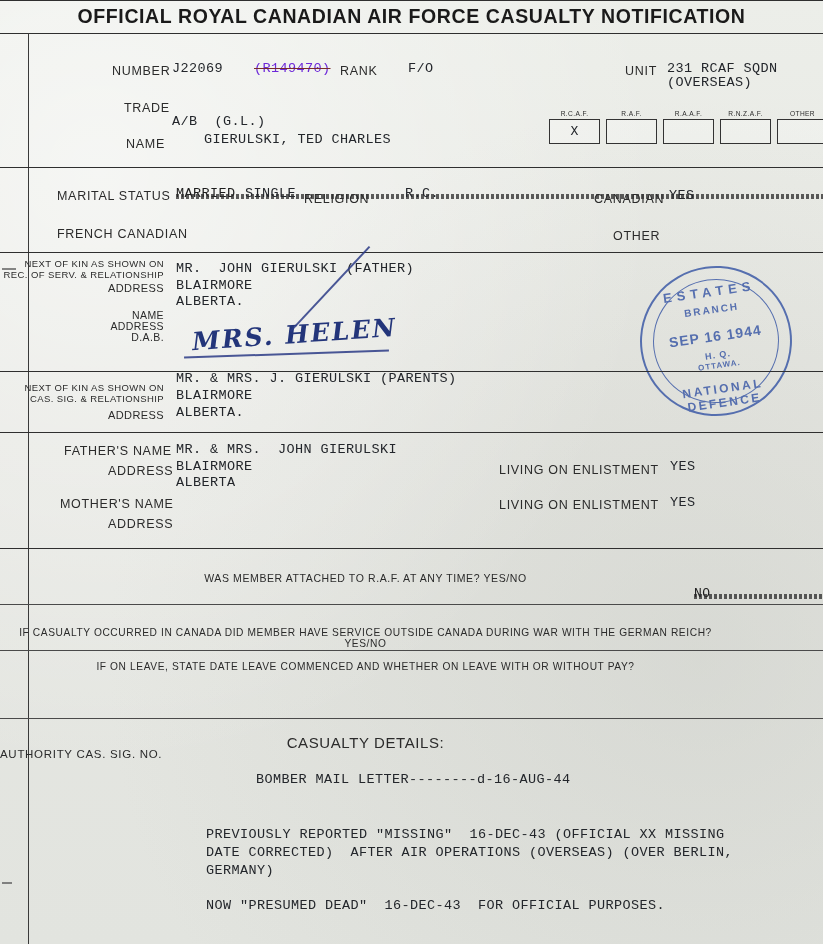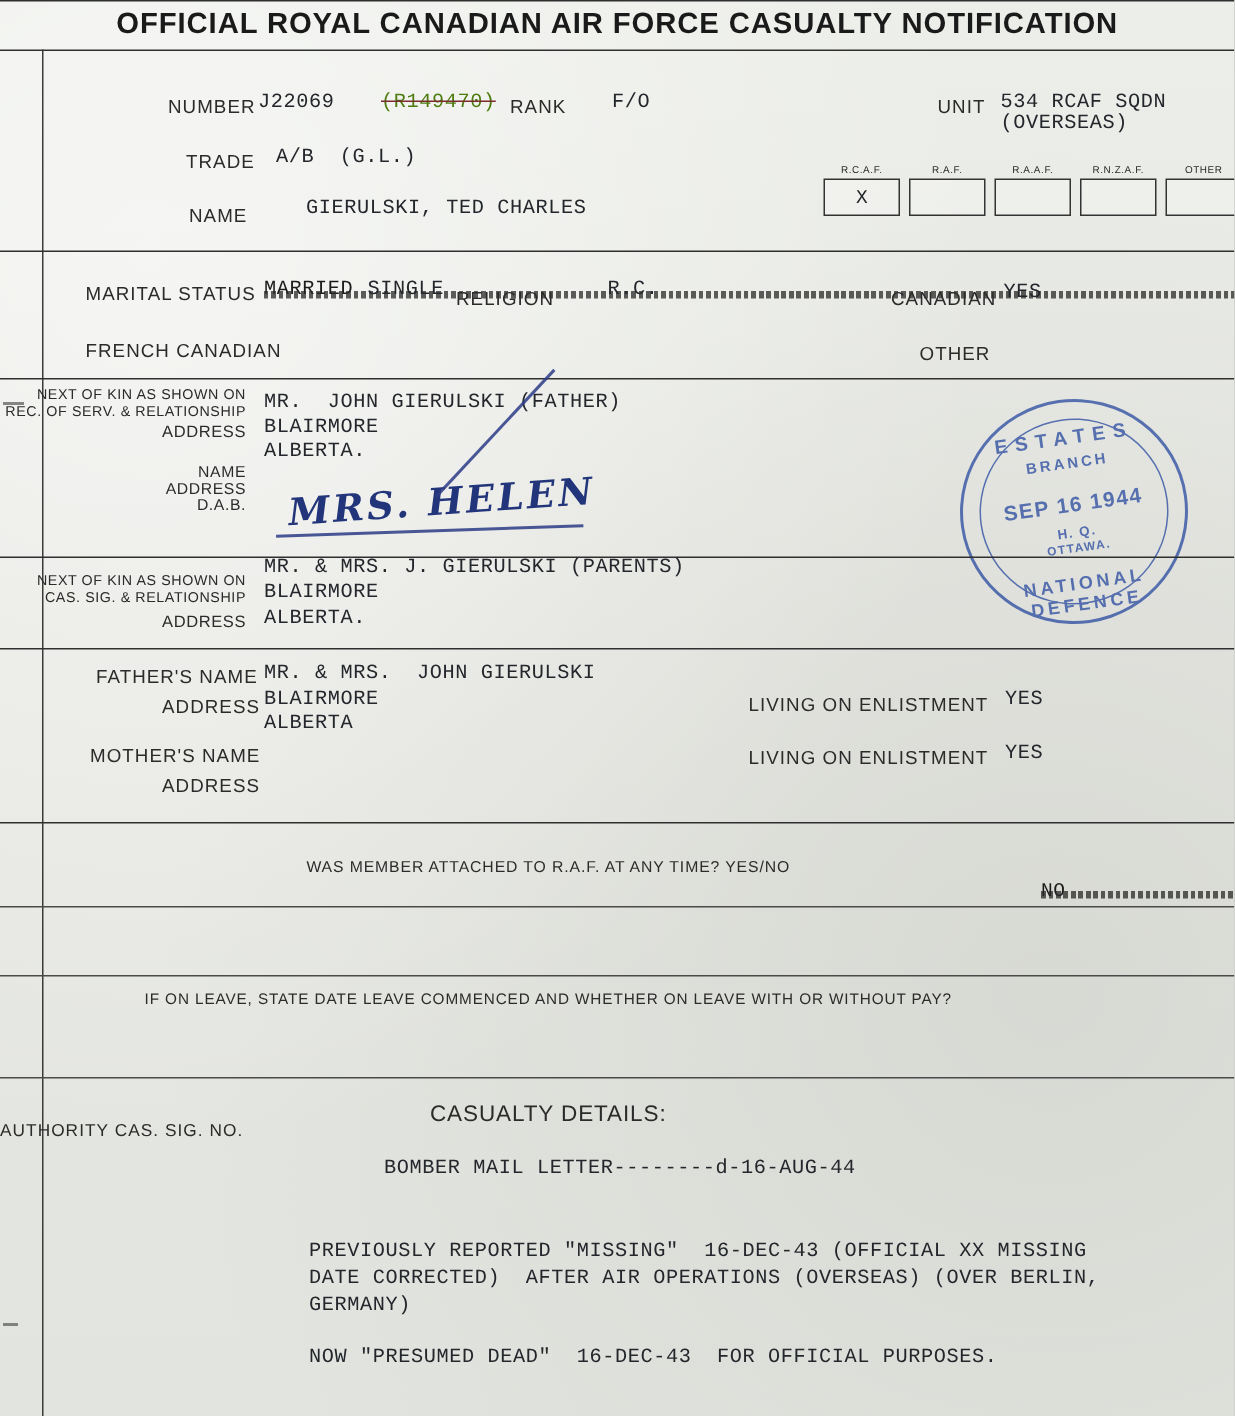--- a/index.html
+++ b/index.html
@@ -224,30 +224,30 @@
 
     <div class="title-bar">
       <div class="title">OFFICIAL ROYAL CANADIAN AIR FORCE CASUALTY NOTIFICATION</div>
     </div>
     <div class="rule" style="top:0px;"></div>
     <div class="rule" style="top:33px;"></div>
     <div class="left-edge"></div>
 
     <div class="lbl" style="left:112px; top:64px;">NUMBER</div>
     <div class="type" style="left:172px; top:61px;">J22069</div>
-    <div class="type strike" style="left:254px; top:61px; color:#4d7c0f;">(R149470)</div>
+    <div class="type strike" style="left:254px; top:61px; color:#6d28d9;">(R149470)</div>
     <div class="lbl" style="left:340px; top:64px;">RANK</div>
     <div class="type" style="left:408px; top:61px;">F/O</div>
 
     <div class="lbl" style="left:625px; top:64px;">UNIT</div>
-    <div class="type" style="left:667px; top:61px;">534 RCAF SQDN</div>
+    <div class="type" style="left:667px; top:61px;">231 RCAF SQDN</div>
     <div class="type" style="left:667px; top:75px;">(OVERSEAS)</div>
 
     <div class="lbl" style="left:124px; top:101px;">TRADE</div>
-    <div class="type" style="left:172px; top:98px;margin-left:12px;">A/B  (G.L.)</div>
+    <div class="type" style="left:172px; top:114px;">A/B  (G.L.)</div>
 
     <div class="lbl" style="left:126px; top:137px;">NAME</div>
     <div class="type" style="left:172px; top:132px;margin-left:32px;">GIERULSKI, TED CHARLES</div>
 
     <div class="svc-row">
       <div class="svc">
         <div class="cap">R.C.A.F.</div>
         <div class="box">X</div>
       </div>
       <div class="svc">
@@ -340,20 +340,21 @@
     <div class="lbl" style="left:499px; top:498px;">LIVING ON ENLISTMENT</div>
     <div class="type" style="left:670px; top:495px;">YES</div>
 
     <div class="rule" style="top:548px;"></div>
 
     <div class="ctr" style="top:572px; font-size:10.5px;">WAS MEMBER ATTACHED TO R.A.F. AT ANY TIME?  YES/NO</div>
     <div class="type overstruck" style="left:694px; top:570px; font-size:13px;">NO</div>
 
     <div class="rule thin" style="top:604px;"></div>
 
+    <div class="ctr tiny" style="top:627px;">IF CASUALTY OCCURRED IN CANADA DID MEMBER HAVE SERVICE OUTSIDE CANADA DURING WAR WITH THE GERMAN REICH?  YES/NO</div>
 
     <div class="rule thin" style="top:650px;"></div>
 
     <div class="ctr tiny" style="top:661px;">IF ON LEAVE, STATE DATE LEAVE COMMENCED AND WHETHER ON LEAVE WITH OR WITHOUT PAY?</div>
 
     <div class="rule thin" style="top:718px;"></div>
 
     <div class="ctr" style="top:734px; font-size:15px;">CASUALTY  DETAILS:</div>
     <div class="lbl" style="left:0px; top:748px; font-size:11.5px;">AUTHORITY CAS. SIG. NO.</div>
 

